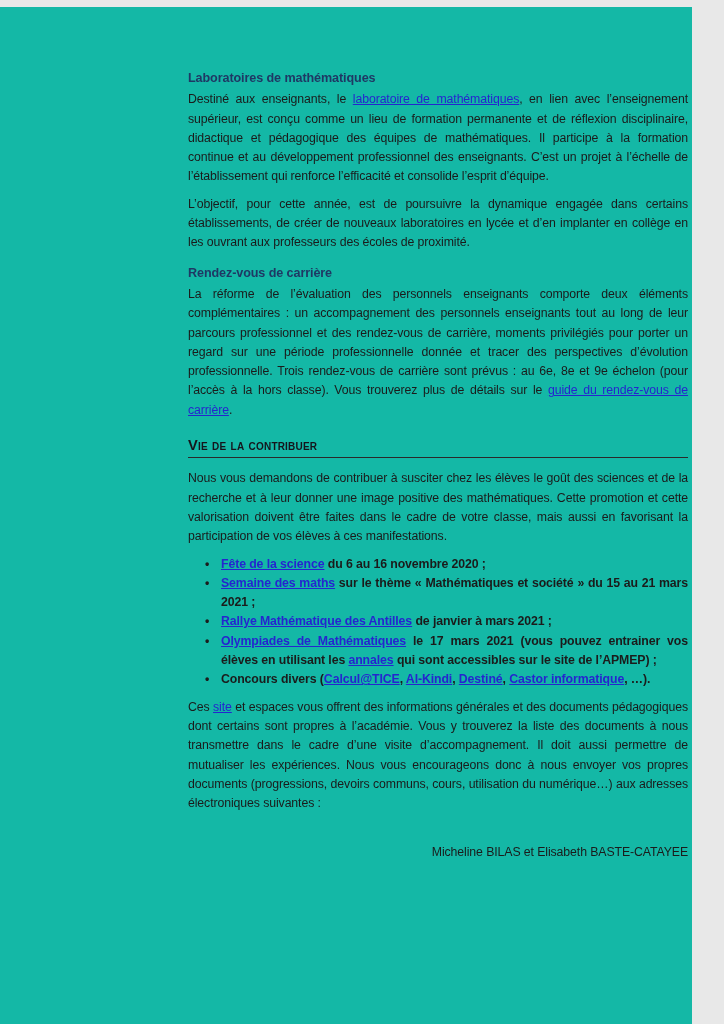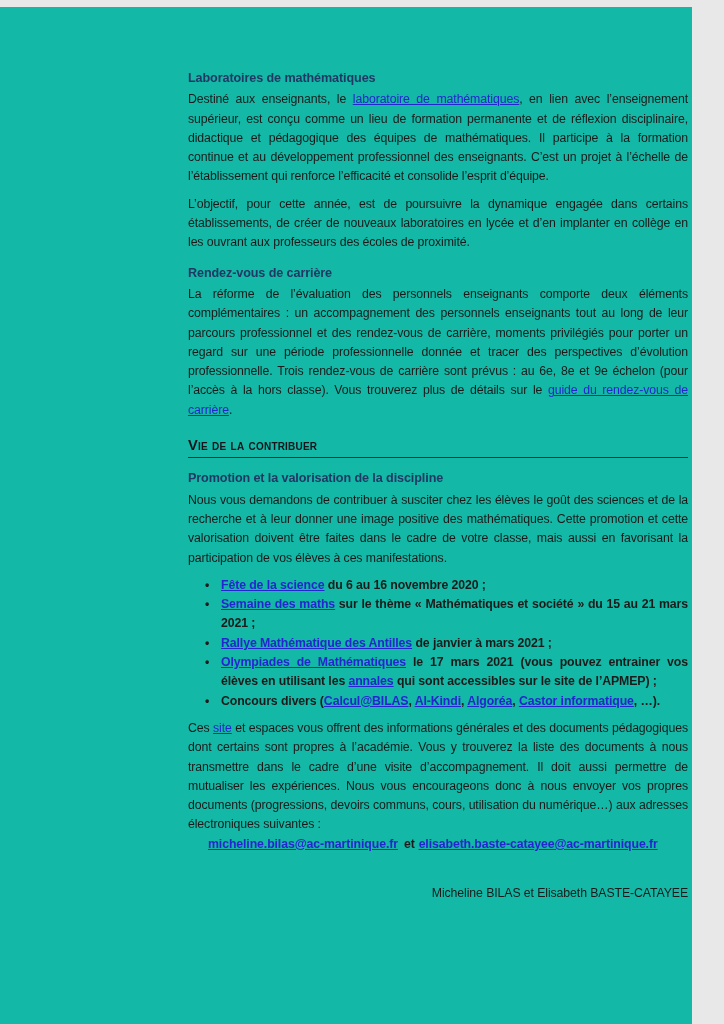--- a/index.html
+++ b/index.html
@@ -79,31 +79,29 @@
 
     <div class="h first">Laboratoires de mathématiques</div>
     <p><span>Destiné aux enseignants, le </span><a>laboratoire de mathématiques</a><span>, en lien avec l’enseignement supérieur, est conçu comme un lieu de formation permanente et de réflexion disciplinaire, didactique et pédagogique des équipes de mathématiques. Il participe à la formation continue et au développement professionnel des enseignants. C’est un projet à l’échelle de l’établissement qui renforce l’efficacité et consolide l’esprit d’équipe.</span></p>
     <p>L’objectif, pour cette année, est de poursuivre la dynamique engagée dans certains établissements, de créer de nouveaux laboratoires en lycée et d’en implanter en collège en les ouvrant aux professeurs des écoles de proximité.</p>
 
     <div class="h">Rendez-vous de carrière</div>
     <p><span>La réforme de l’évaluation des personnels enseignants comporte deux éléments complémentaires : un accompagnement des personnels enseignants tout au long de leur parcours professionnel et des rendez-vous de carrière, moments privilégiés pour porter un regard sur une période professionnelle donnée et tracer des perspectives d’évolution professionnelle. Trois rendez-vous de carrière sont prévus : au 6e, 8e et 9e échelon (pour l’accès à la hors classe). Vous trouverez plus de détails sur le </span><a>guide du rendez-vous de carrière</a><span>.</span></p>
 
     <div class="section-head">Vie de la contribuer</div>
 
-    <div class="h">Promotion et la valorisation de la discipline</div>
     <p>Nous vous demandons de contribuer à susciter chez les élèves le goût des sciences et de la recherche et à leur donner une image positive des mathématiques. Cette promotion et cette valorisation doivent être faites dans le cadre de votre classe, mais aussi en favorisant la participation de vos élèves à ces manifestations.</p>
 
     <ul class="events">
       <li><a>Fête de la science</a><span> du 6 au 16 novembre 2020 ;</span></li>
       <li><a>Semaine des maths</a><span> sur le thème « Mathématiques et société » du 15 au 21 mars 2021 ;</span></li>
       <li><a>Rallye Mathématique des Antilles</a><span> de janvier à mars 2021 ;</span></li>
       <li><a>Olympiades de Mathématiques</a><span> le 17 mars 2021 (vous pouvez entrainer vos élèves en utilisant les </span><a>annales</a><span> qui sont accessibles sur le site de l’APMEP) ;</span></li>
-      <li><span>Concours divers (</span><a>Calcul@BILAS</a><span>, </span><a>Al-Kindi</a><span>, </span><a>Algoréa</a><span>, </span><a>Castor informatique</a><span>, …).</span></li>
+      <li><span>Concours divers (</span><a>Calcul@TICE</a><span>, </span><a>Al-Kindi</a><span>, </span><a>Destiné</a><span>, </span><a>Castor informatique</a><span>, …).</span></li>
     </ul>
 
     <p class="no-gap"><span>Ces </span><a>site</a><span> et espaces vous offrent des informations générales et des documents pédagogiques dont certains sont propres à l’académie. Vous y trouverez la liste des documents à nous transmettre dans le cadre d’une visite d’accompagnement. Il doit aussi permettre de mutualiser les expériences. Nous vous encourageons donc à nous envoyer vos propres documents (progressions, devoirs communs, cours, utilisation du numérique…) aux adresses électroniques suivantes :</span></p>
 
-    <p class="emails"><a>micheline.bilas@ac-martinique.fr</a><span class="email-sep">et</span><a>elisabeth.baste-catayee@ac-martinique.fr</a></p>
 
     <p class="signature">Micheline BILAS et Elisabeth BASTE-CATAYEE</p>
 
   </div>
 </div>
 
 </body></html>

